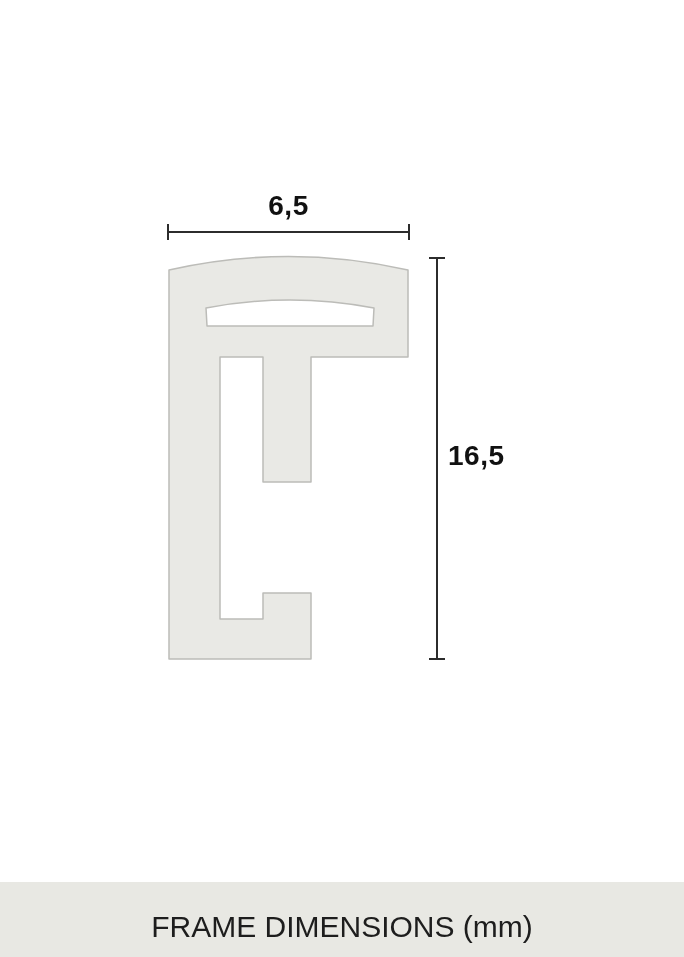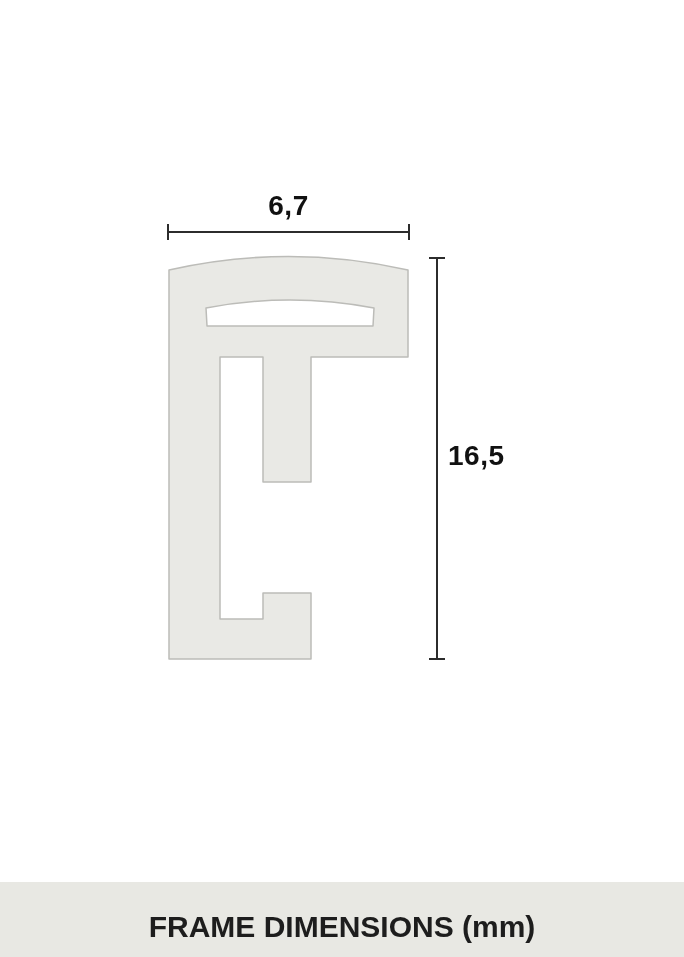--- a/index.html
+++ b/index.html
@@ -60,21 +60,21 @@
     background: #e8e8e3;
   }
   .caption-text {
     position: absolute;
     top: 45px;
     left: 0;
     width: 100%;
     transform: translateY(-50%);
     text-align: center;
     font-size: 30px;
-    font-weight: 700;
+    font-weight: 400;
     color: #1d1d1d;
     letter-spacing: 0px;
   }
 </style>
 </head>
 <body>
 
 <div class="page">
 
   <svg class="diagram-svg" viewBox="0 0 684 957" xmlns="http://www.w3.org/2000/svg">
@@ -106,21 +106,21 @@
       <line x1="409" y1="225" x2="409" y2="239"></line>
     </g>
 
     <g class="dim-group" stroke="#2c2c2c">
       <line x1="437" y1="258" x2="437" y2="659"></line>
       <line x1="430" y1="258" x2="444" y2="258"></line>
       <line x1="430" y1="659" x2="444" y2="659"></line>
     </g>
   </svg>
 
-  <div class="dim-label width-label">6,7</div>
+  <div class="dim-label width-label">6,5</div>
 
   <div class="dim-label height-label">16,5</div>
 
   <div class="caption-bar">
     <div class="caption-text">FRAME DIMENSIONS (mm)</div>
   </div>
 
 </div>
 
 </body></html>

